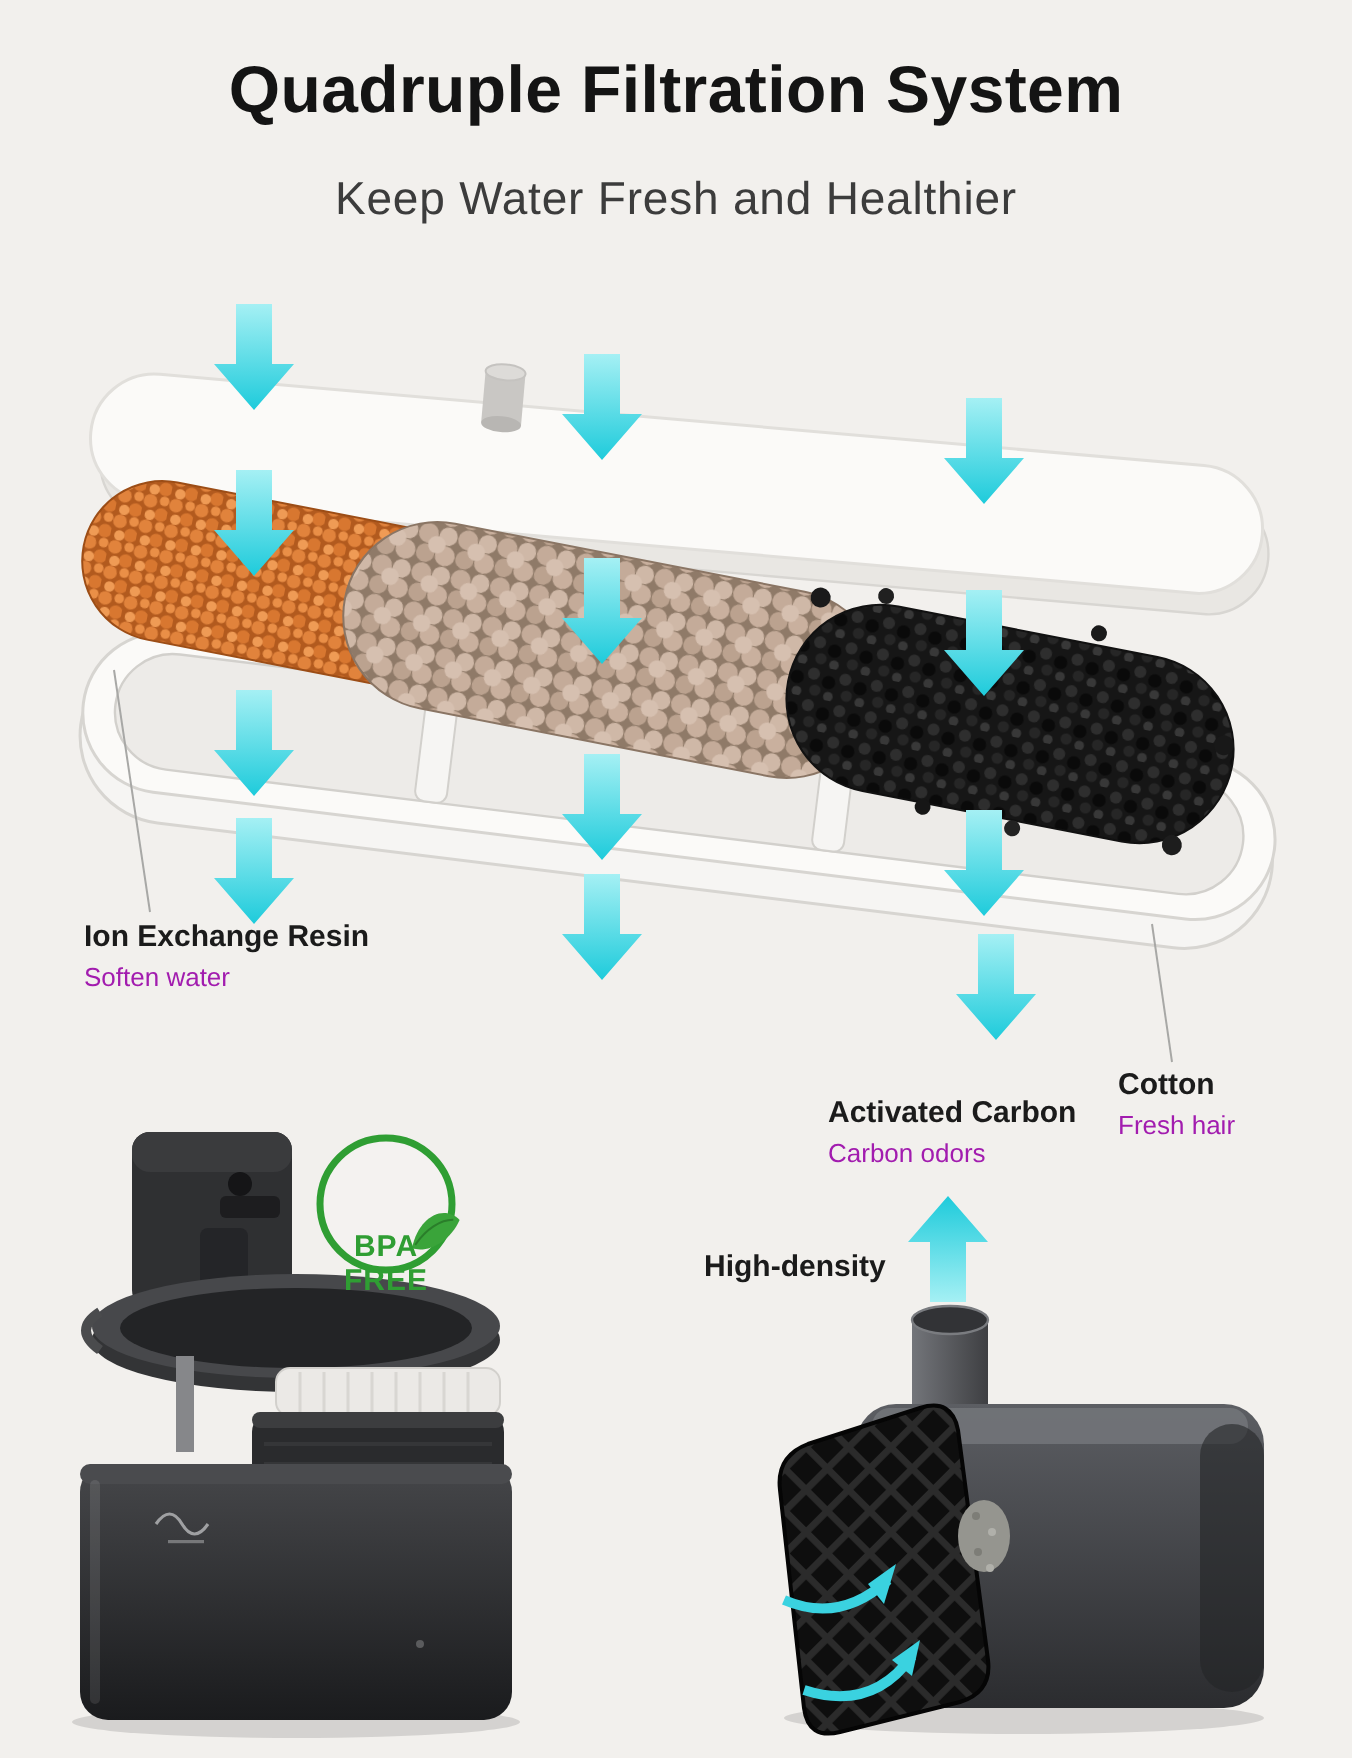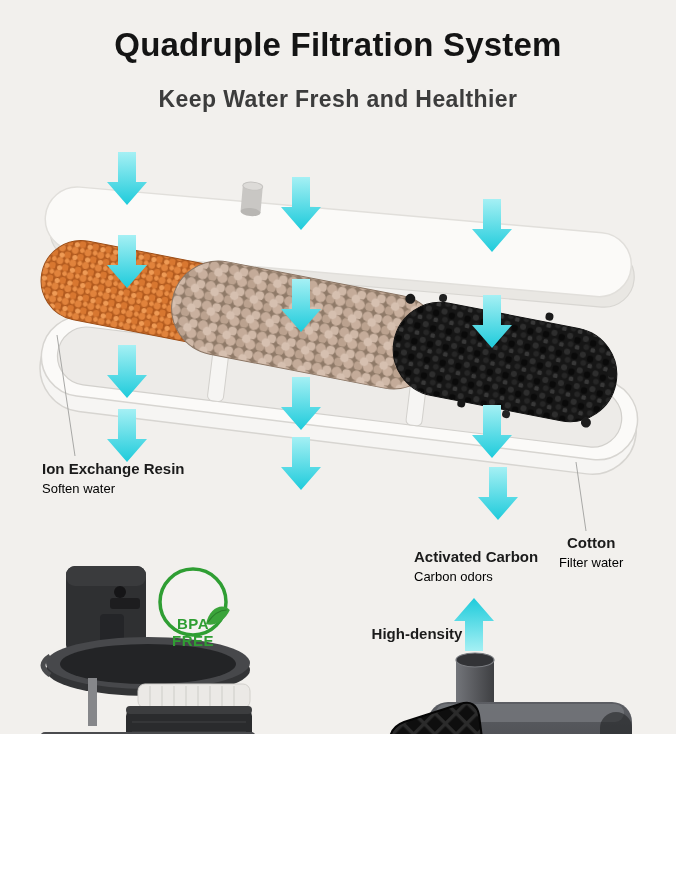--- a/index.html
+++ b/index.html
@@ -1,48 +1,48 @@
 <!DOCTYPE html>
 <html><head>
 <meta charset="utf-8">
 <style>
   html,body{margin:0;padding:0;}
   .canvas{
     position:relative;
-    width:676px;height:734px;
+    width:676px;height:879px;
     background:#f2f0ed;
     overflow:hidden;
     font-family:"Liberation Sans", sans-serif;
   }
   .title{
     position:absolute;top:26px;left:0;width:100%;
     text-align:center;font-size:33px;font-weight:bold;
     color:#141414;letter-spacing:.2px;
   }
   .subtitle{
     position:absolute;top:86px;left:0;width:100%;
-    text-align:center;font-size:23px;font-weight:700;
+    text-align:center;font-size:23px;font-weight:400;
     color:#3c3c3c;letter-spacing:.4px;
   }
   .diagram-svg{position:absolute;left:0;top:0;}
   .layer-label{position:absolute;}
   .layer-label .name{
     display:block;font-size:15px;font-weight:bold;color:#1b1b1b;
   }
   .layer-label .desc{
-    display:block;font-size:13px;color:#000000;margin-top:4px;
+    display:block;font-size:13px;color:#a21caf;margin-top:4px;
   }
   .badge-text{
     position:absolute;left:161px;top:583px;width:64px;
     text-align:center;color:#2f9e33;font-weight:bold;
     font-size:15px;line-height:17px;letter-spacing:.5px;margin-top:32px;
   }
   .pump-label{
     position:absolute;left:352px;top:624px;width:130px;
-    text-align:center;font-size:15px;font-weight:bold;color:#1b1b1b;
+    text-align:left;font-size:15px;font-weight:bold;color:#1b1b1b;
     line-height:19px;
   }
 </style>
 </head>
 <body>
 
 <div class="canvas">
 
   <svg class="diagram-svg" width="676" height="879" viewBox="0 0 676 879">
     <defs>
@@ -233,23 +233,23 @@
     <span class="name">Ion Exchange Resin</span>
     <span class="desc">Soften water</span>
   </div>
 
 
   <div class="layer-label" style="left:414px;top:548px;">
     <span class="name">Activated Carbon</span>
     <span class="desc">Carbon odors</span>
   </div>
 
-  <div class="layer-label" style="left:559px;top:534px;text-align:center;">
+  <div class="layer-label" style="left:559px;top:534px;">
     <span class="name">Cotton</span>
-    <span class="desc">Filter water</span>
+    <span class="desc">Fresh hair</span>
   </div>
 
   <div class="badge-text">
     <span style="display:block">BPA</span>
     <span style="display:block">FREE</span>
   </div>
 
   <div class="pump-label">
     <span style="display:block">High-density</span>
   </div>

